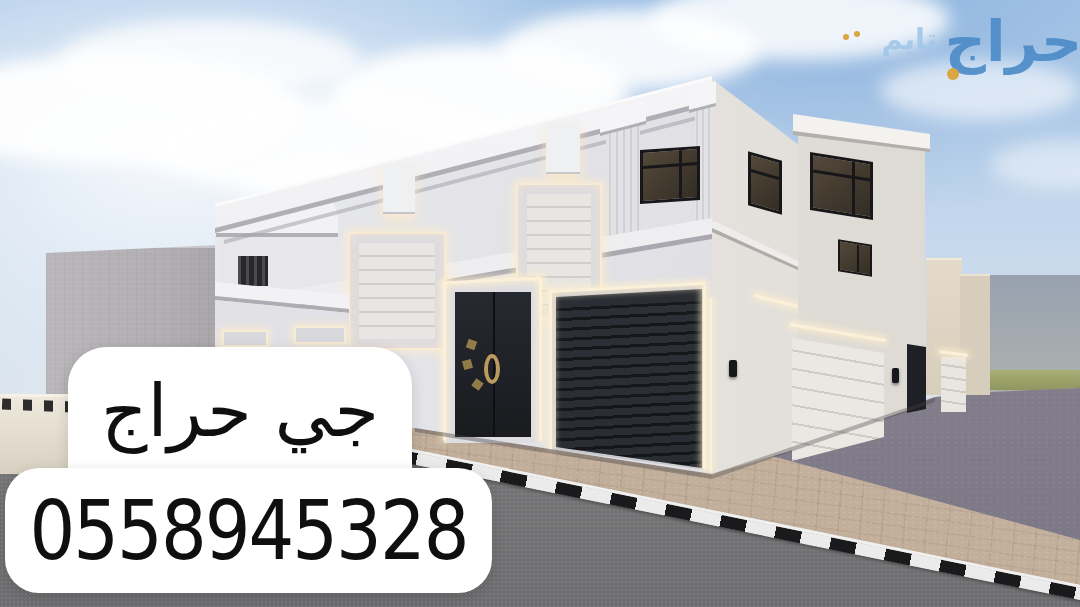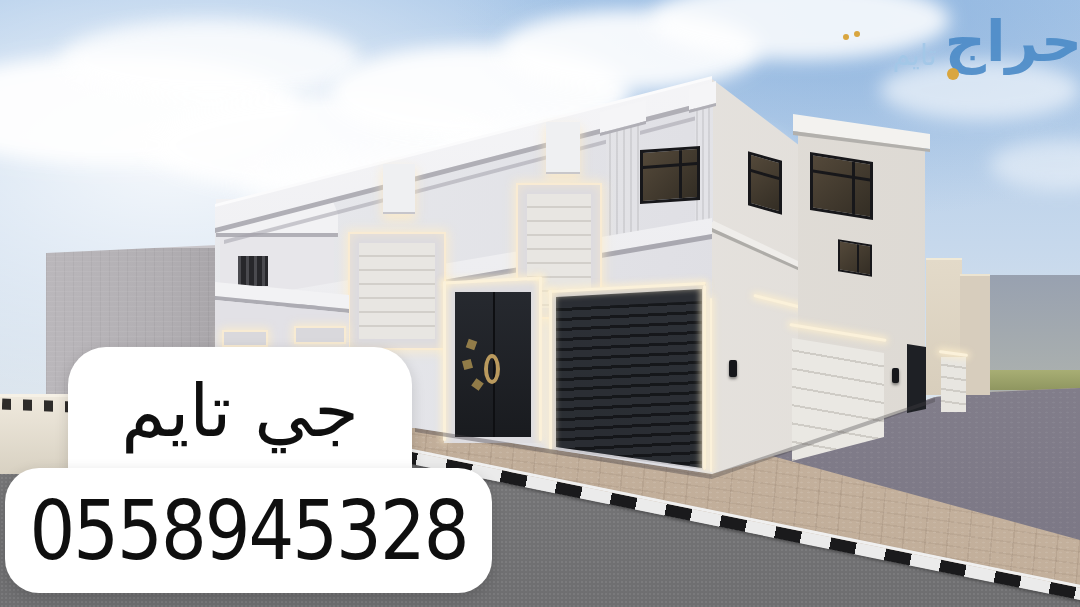--- a/index.html
+++ b/index.html
@@ -227,24 +227,24 @@
   <div class="led" style="left:703px;top:285px;width:3px;height:185px;"></div>
   <div class="led" style="left:710px;top:298px;width:2px;height:174px;"></div>
 
   <div class="cp" style="
        clip-path:polygon(415px 428px,712px 474px,712px 479px,415px 432px);background:rgba(70,65,70,.4);"></div>
   <div class="cp" style="
        clip-path:polygon(712px 474px,935px 398px,935px 402px,712px 479px);background:rgba(70,65,70,.35);"></div>
 
   <div class="bubble" style="left:68px;top:347px;width:344px;height:168px;border-radius:38px;"></div>
   <div class="bubble" style="left:5px;top:468px;width:487px;height:125px;border-radius:34px;"></div>
-  <div class="promo-text" style="left:68px;top:352px;width:344px;height:118px;font-size:72px;direction:rtl;">جي تايم</div>
+  <div class="promo-text" style="left:68px;top:352px;width:344px;height:118px;font-size:72px;direction:rtl;">جي حراج</div>
   <div class="promo-text" style="left:5px;top:472px;width:487px;height:118px;font-size:72px;letter-spacing:-2px;transform:scaleY(1.14);">0558945328</div>
 
   <div style="left:826px;top:14px;width:256px;height:84px;direction:rtl;display:flex;align-items:flex-start;gap:8px;opacity:.92;position:absolute;">
     <span style="position:static;font-size:57px;font-weight:bold;color:#4d8cc8;line-height:.95;">حراج</span>
-    <span style="position:static;font-size:29px;font-weight:normal;color:#a3c8e8;margin-top:24px;">تايم</span>
+    <span style="position:static;font-size:29px;font-weight:bold;color:#a3c8e8;margin-top:8px;">تايم</span>
   </div>
   <div class="gold" style="left:947px;top:68px;width:12px;height:12px;"></div>
   <div class="gold" style="left:843px;top:34px;width:6px;height:6px;"></div>
   <div class="gold" style="left:854px;top:31px;width:6px;height:6px;"></div>
 
 </div>
 
 </body></html>

